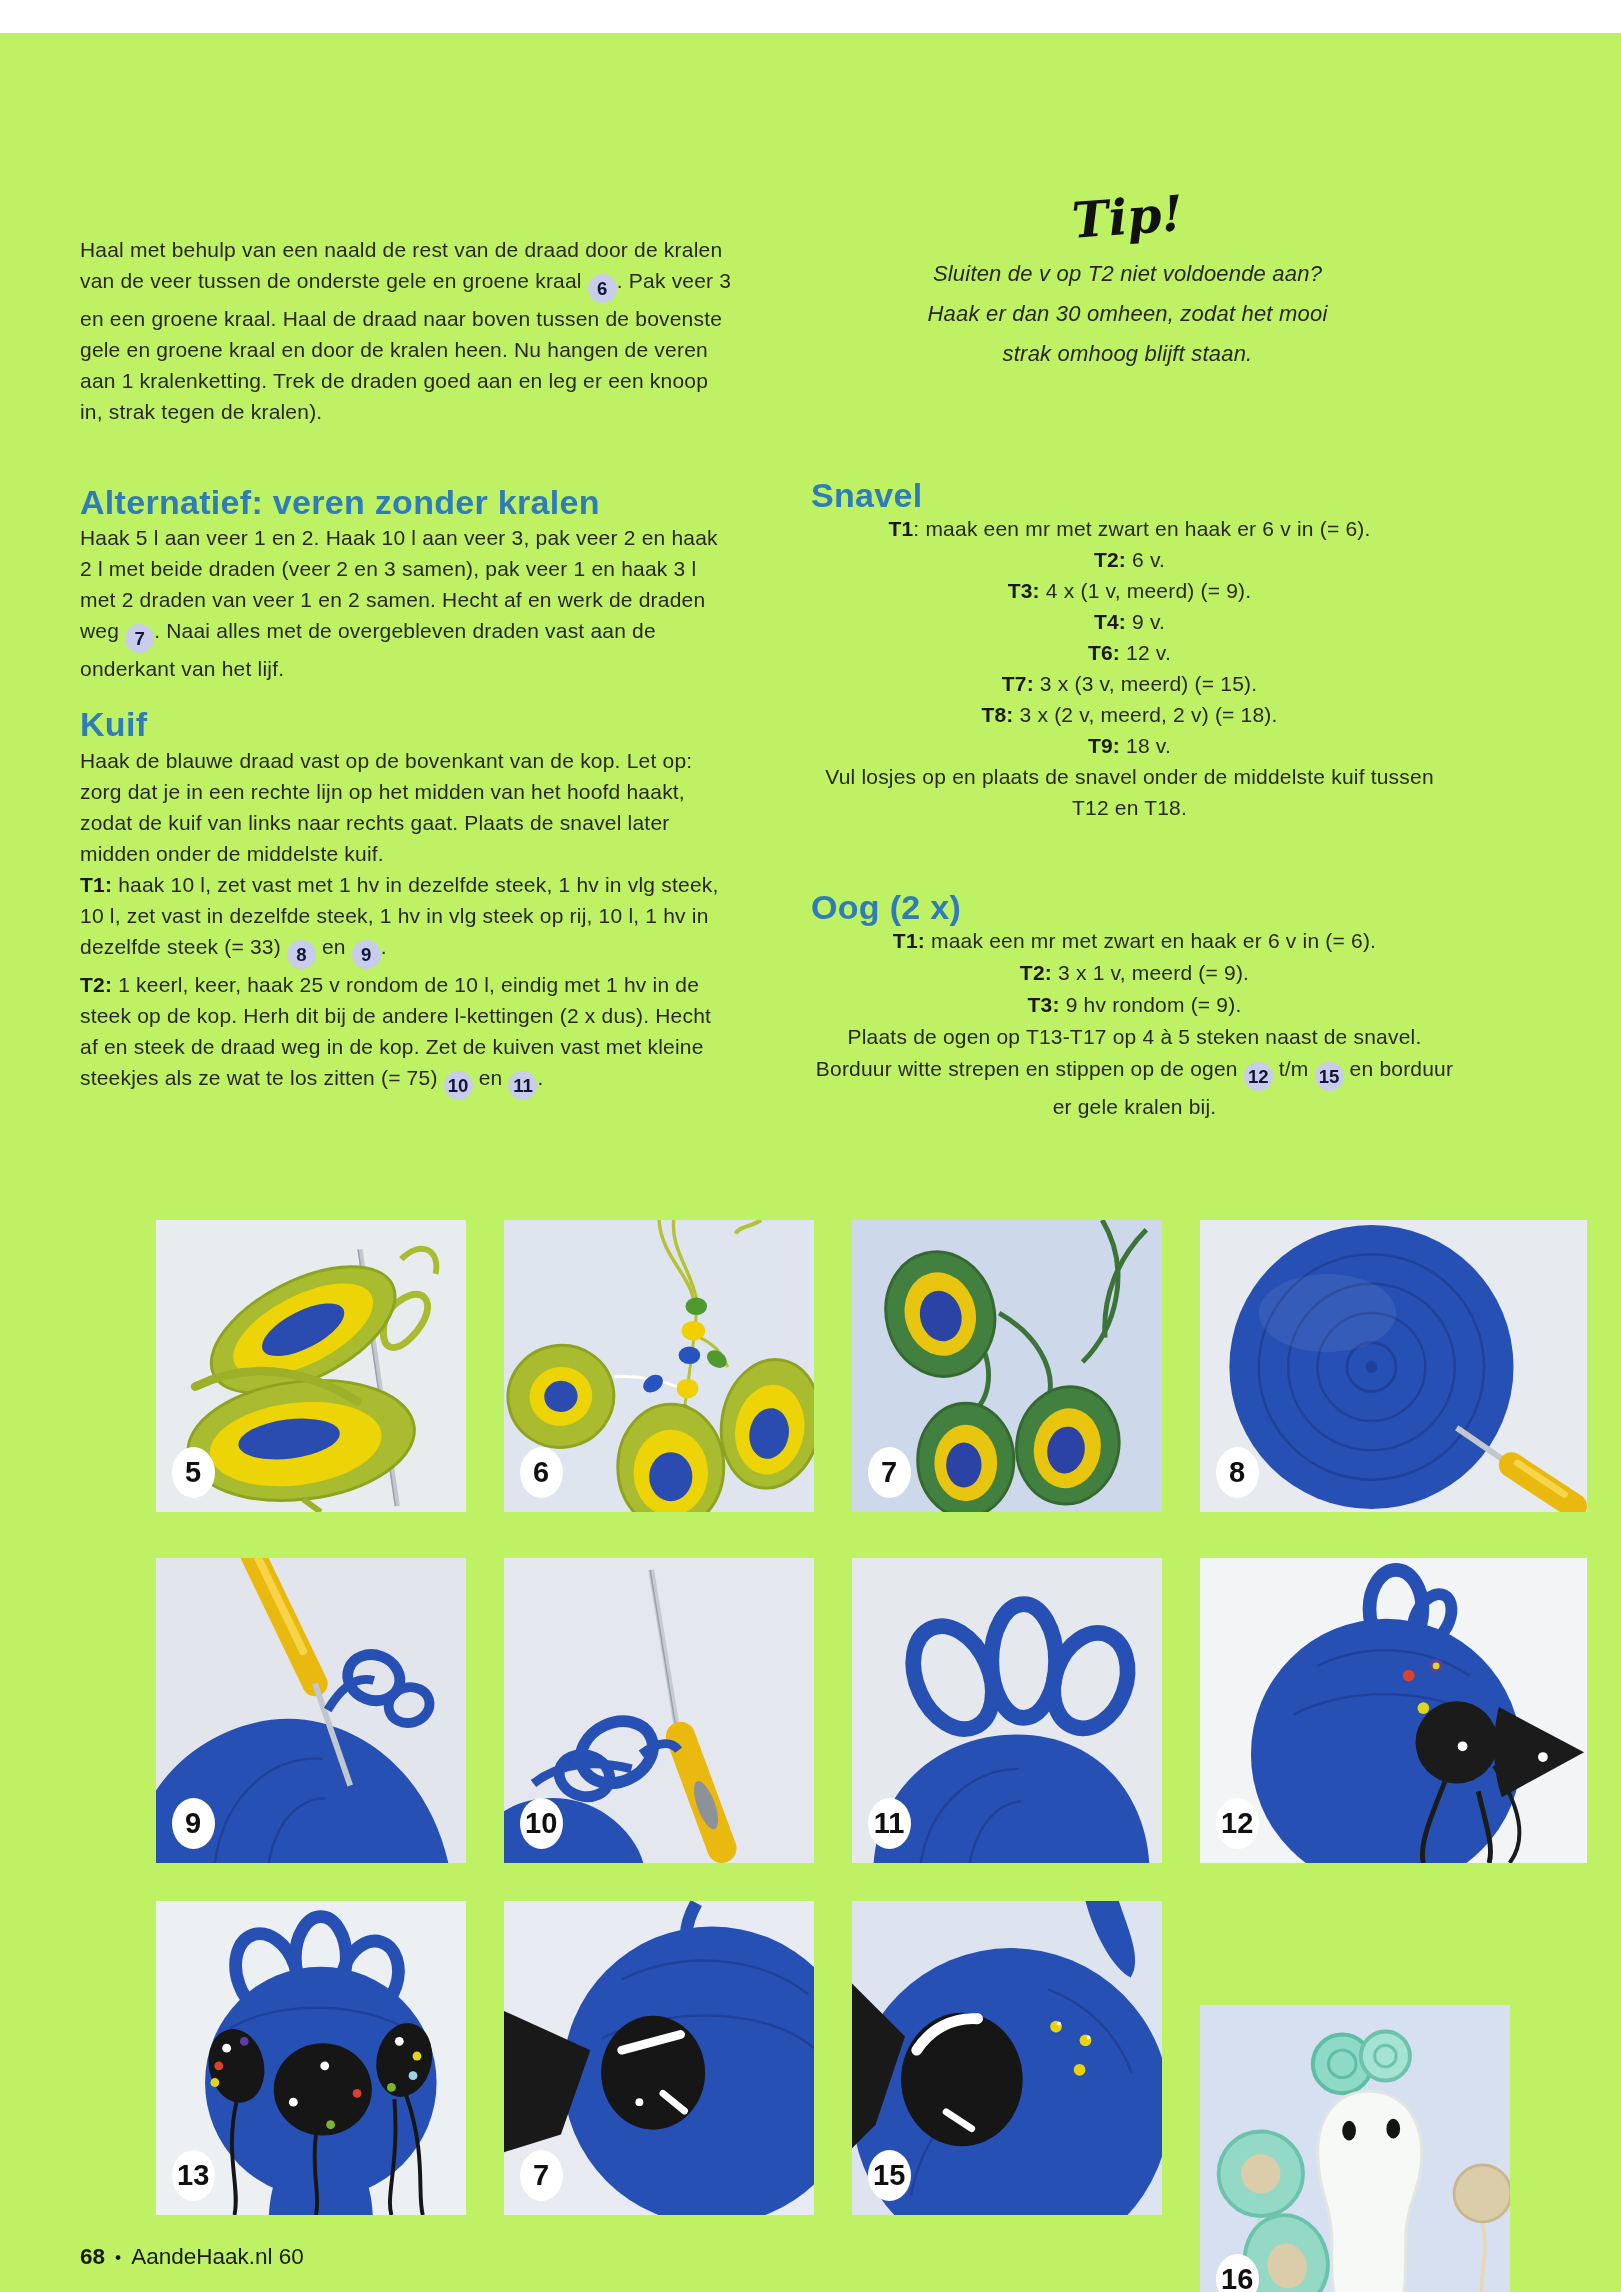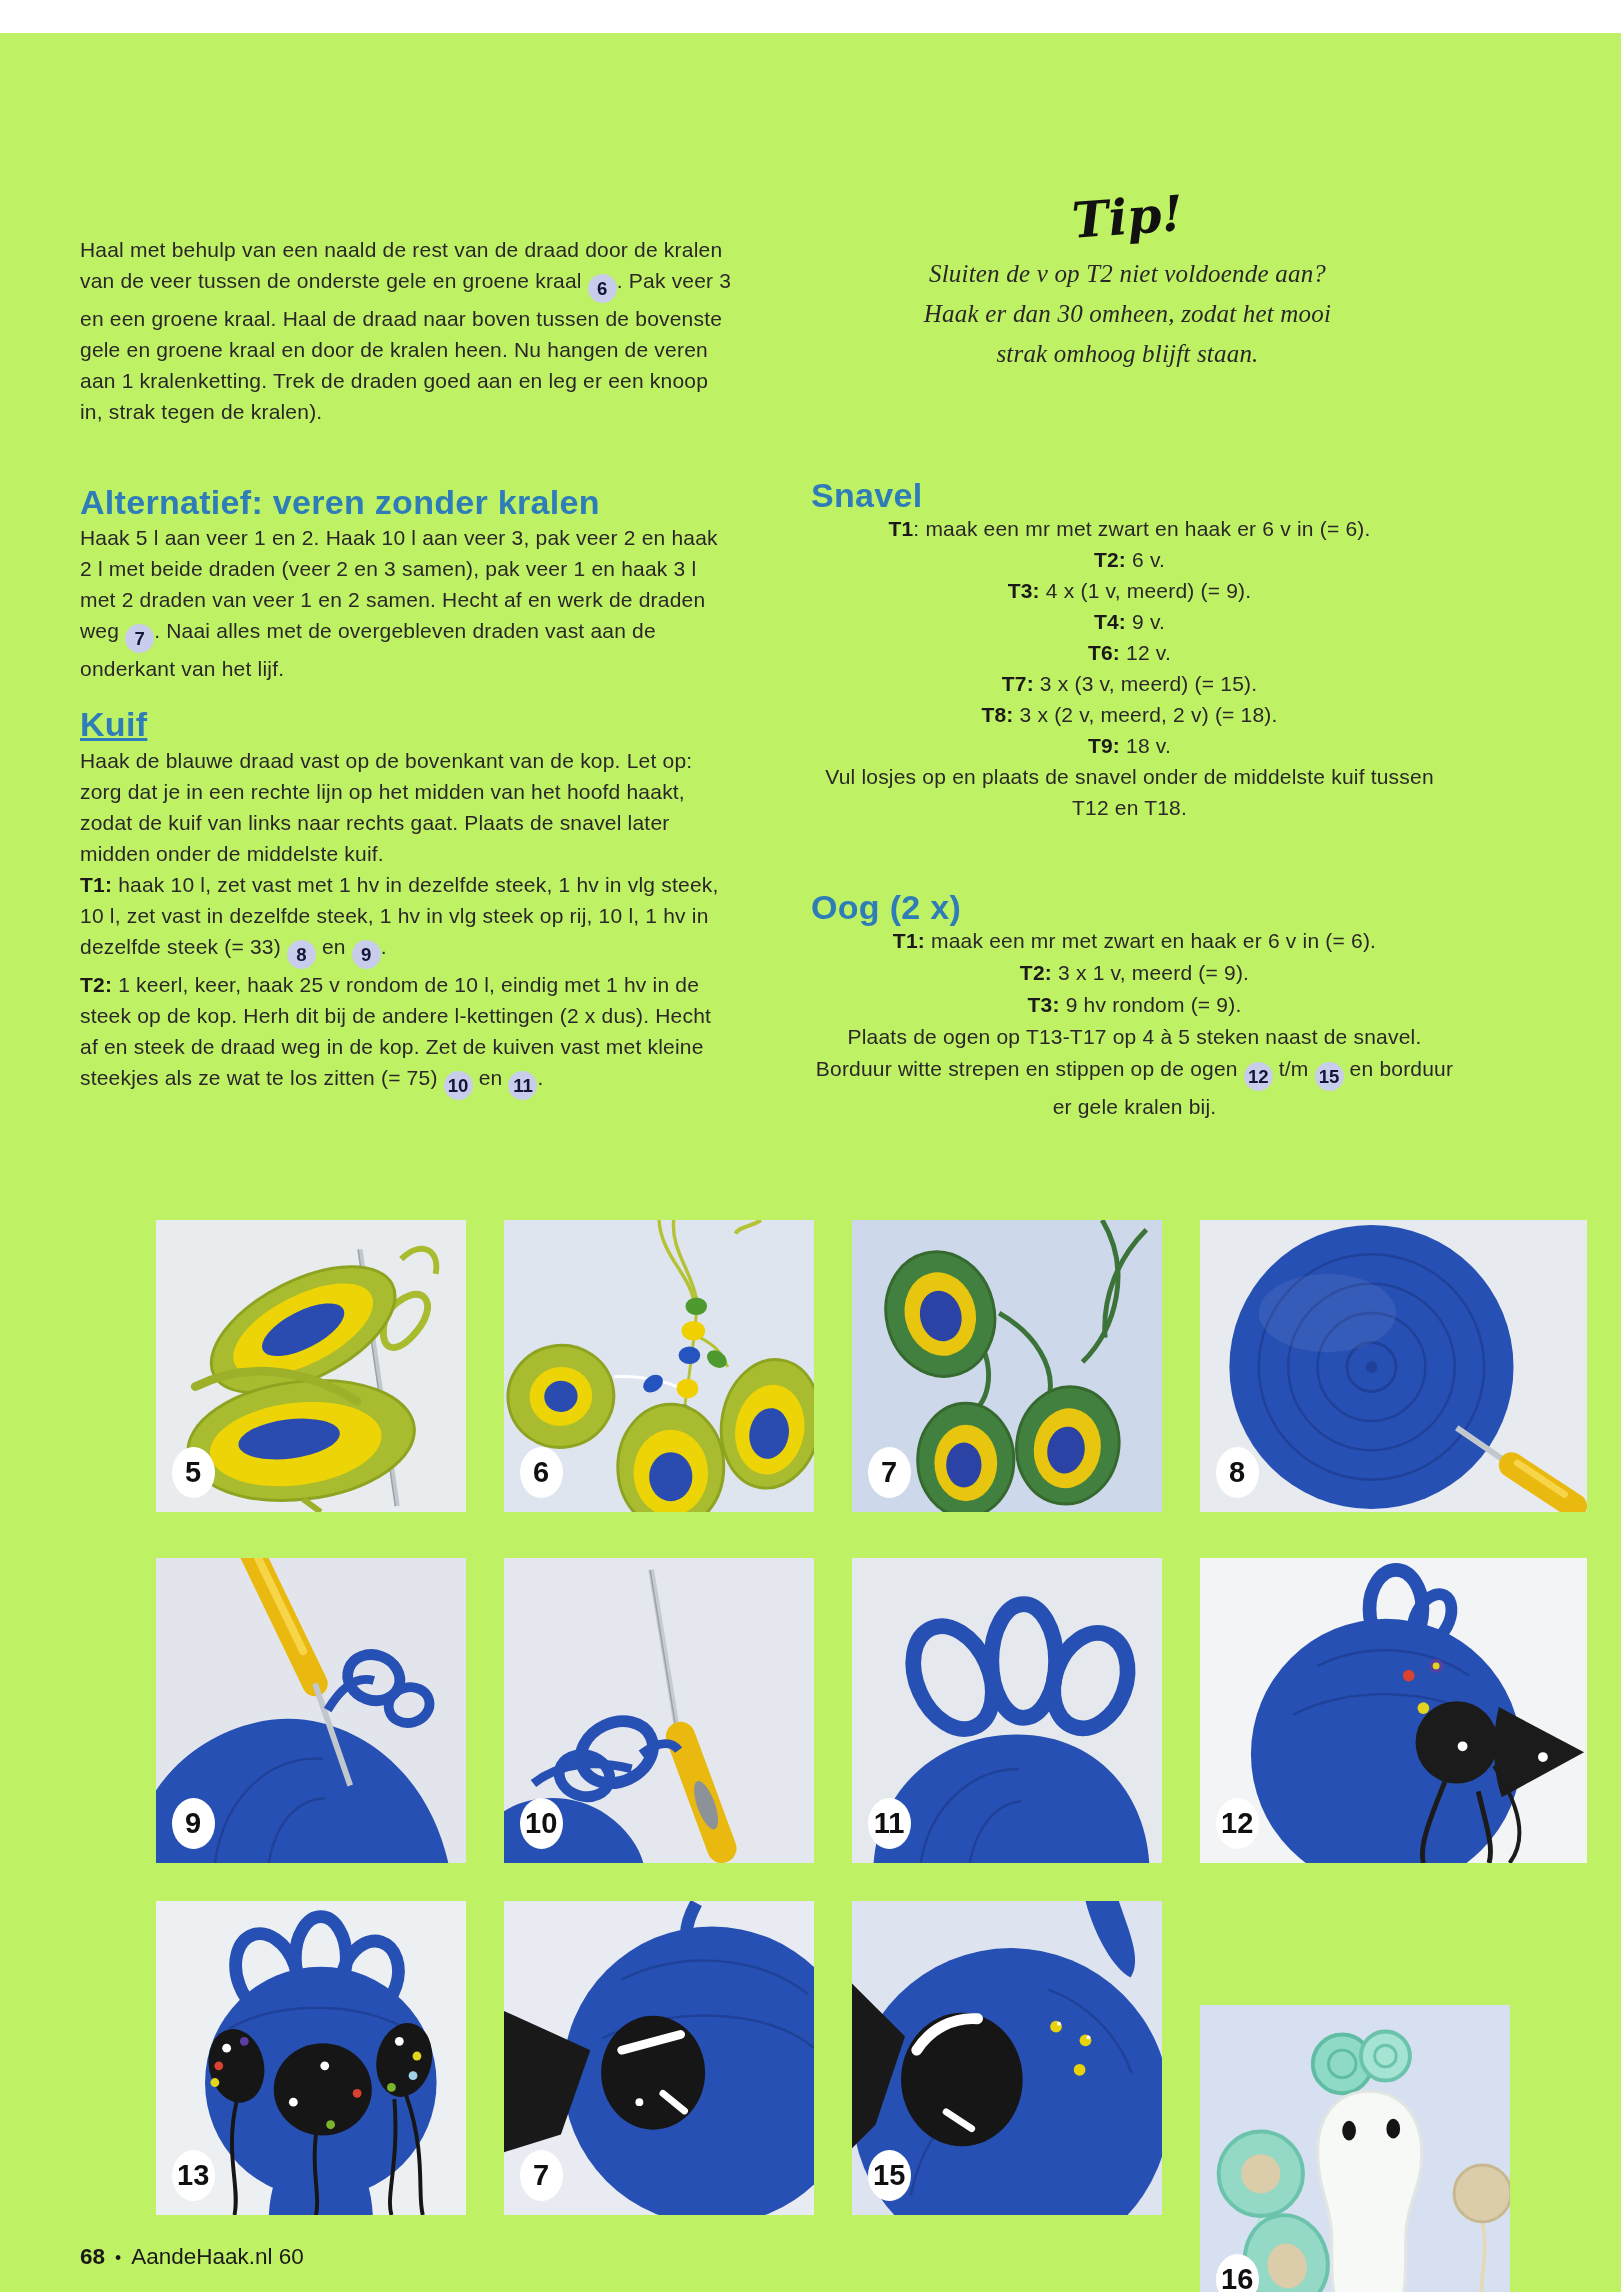--- a/index.html
+++ b/index.html
@@ -21,21 +21,21 @@
     background:#c7cdea;color:#15153a;font-weight:bold;font-size:18.6px;
     vertical-align:-6.9px;box-sizing:border-box;letter-spacing:0;
   }
   .tip-block{text-align:center;}
   .tip-title{
     display:inline-block;margin:0 0 7.8px 0;
     font-family:"DejaVu Serif",serif;font-style:italic;font-weight:bold;
     font-size:49px;color:#111;transform:rotate(-4deg);
   }
   .tip-line{
-    font-size:25px;font-style:italic;line-height:40px;color:#2a2627;letter-spacing:0.2px;font-family:Liberation Serif, serif;
+    font-size:22px;font-style:italic;line-height:40px;color:#2a2627;letter-spacing:0.2px;
   }
   .rows{font-size:21px;line-height:31px;letter-spacing:0.2px;text-align:center;}
   .trow{white-space:nowrap;}
   .note{white-space:normal;}
   .photo{position:absolute;overflow:hidden;background:#e8ebef;}
   .photo svg{display:block;width:100%;height:100%;}
   .photo-number{
     position:absolute;left:15.7px;bottom:13.7px;min-width:43px;height:51px;padding:0 3.9px;
     background:#ffffff;border-radius:50%;display:flex;align-items:center;justify-content:center;
     font-weight:bold;font-size:29px;color:#101010;box-sizing:border-box;
@@ -47,21 +47,21 @@
 </head>
 <body>
 
 <div class="page">
 
   <p class="abs body-text" style="left:80px;top:201px;width:655px;">Haal met behulp van een naald de rest van de draad door de kralen van de veer tussen de onderste gele en groene kraal <span class="badge">6</span>. Pak veer 3 en een groene kraal. Haal de draad naar boven tussen de bovenste gele en groene kraal en door de kralen heen. Nu hangen de veren aan 1 kralenketting. Trek de draden goed aan en leg er een knoop in, strak tegen de kralen).</p>
 
   <h2 class="abs heading" style="left:80px;top:450px;">Alternatief: veren zonder kralen</h2>
   <p class="abs body-text" style="left:80px;top:489px;width:655px;">Haak 5 l aan veer 1 en 2. Haak 10 l aan veer 3, pak veer 2 en haak 2 l met beide draden (veer 2 en 3 samen), pak veer 1 en haak 3 l met 2 draden van veer 1 en 2 samen. Hecht af en werk de draden weg <span class="badge">7</span>. Naai alles met de overgebleven draden vast aan de onderkant van het lijf.</p>
 
-  <h2 class="abs heading" style="left:80px;top:672px;text-decoration:underline;">Kuif</h2>
+  <h2 class="abs heading" style="left:80px;top:672px;">Kuif</h2>
   <p class="abs body-text" style="left:80px;top:712px;width:655px;">Haak de blauwe draad vast op de bovenkant van de kop. Let op: zorg dat je in een rechte lijn op het midden van het hoofd haakt, zodat de kuif van links naar rechts gaat. Plaats de snavel later midden onder de middelste kuif.<br><b class="runb">T1:</b> haak 10 l, zet vast met 1 hv in dezelfde steek, 1 hv in vlg steek, 10 l, zet vast in dezelfde steek, 1 hv in vlg steek op rij, 10 l, 1 hv in dezelfde steek (= 33) <span class="badge">8</span> en <span class="badge">9</span>.<br><b class="runb">T2:</b> 1 keerl, keer, haak 25 v rondom de 10 l, eindig met 1 hv in de steek op de kop. Herh dit bij de andere l-kettingen (2 x dus). Hecht af en steek de draad weg in de kop. Zet de kuiven vast met kleine steekjes als ze wat te los zitten (= 75) <span class="badge">10</span> en <span class="badge">11</span>.</p>
 
   <div class="abs tip-block" style="left:814px;top:155px;width:627px;">
     <div class="tip-title">Tip!</div>
     <div class="tip-line">Sluiten de v op T2 niet voldoende aan?</div>
     <div class="tip-line">Haak er dan 30 omheen, zodat het mooi</div>
     <div class="tip-line">strak omhoog blijft staan.</div>
   </div>
 
   <h2 class="abs heading" style="left:811px;top:443px;">Snavel</h2>

